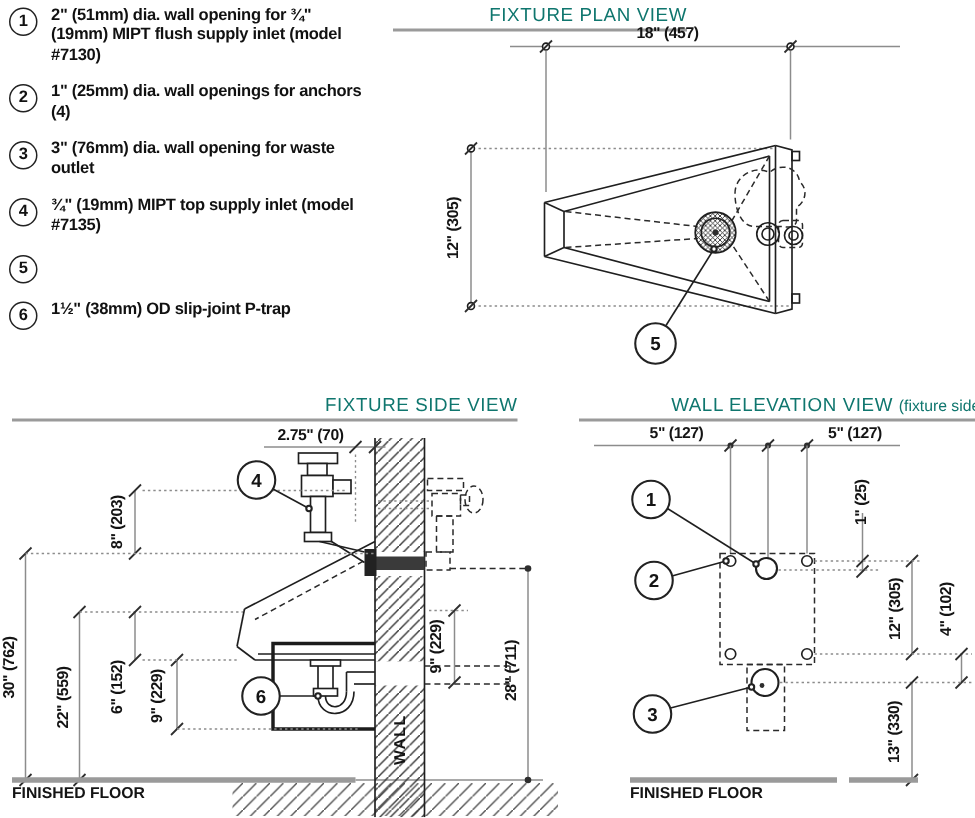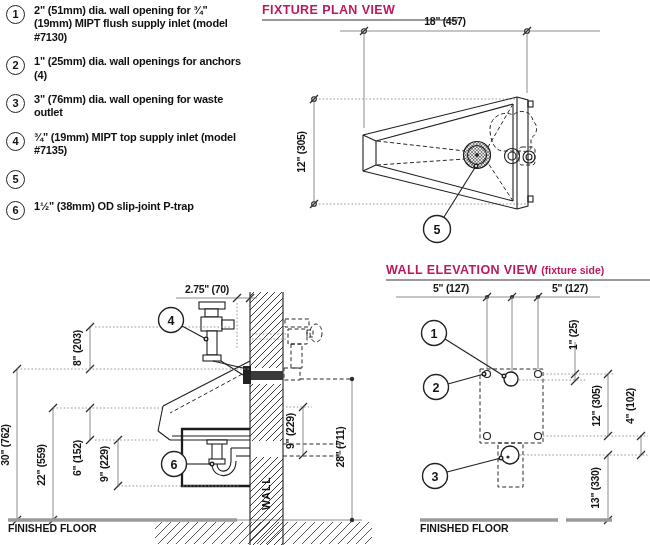--- a/index.html
+++ b/index.html
@@ -1,21 +1,21 @@
 <!DOCTYPE html>
 <html><head>
 <meta charset="utf-8">
 <style>
   html,body{margin:0;padding:0;background:#fff;}
   #page{position:relative;width:650px;height:545px;background:#fff;overflow:hidden;
         font-family:"Liberation Sans",sans-serif;color:#111;}
   #drawing{position:absolute;left:0;top:0;}
   
-  .vtitle{position:absolute;font-size:12.5px;font-weight:bold;letter-spacing:.4px;
-          color:#be185d;border-bottom:2px solid #9a9a9a;padding-bottom:2px;white-space:nowrap;}
+  .vtitle{position:absolute;font-size:12.5px;font-weight:normal;letter-spacing:.4px;
+          color:#0f766e;border-bottom:2px solid #9a9a9a;padding-bottom:2px;white-space:nowrap;text-align:right;}
   .vtitle .suffix{font-size:10.5px;letter-spacing:0;}
   
   #legend{position:absolute;left:6px;top:4px;width:252px;}
   .leg-item{display:flex;align-items:flex-start;gap:9px;margin-bottom:11px;}
   .leg-num{flex:0 0 auto;width:17px;height:17px;border:1.7px solid #222;border-radius:50%;
            font-size:11px;font-weight:bold;line-height:17px;text-align:center;margin-top:1px;}
   .leg-txt{font-size:11px;font-weight:bold;line-height:1.22;letter-spacing:-.2px;width:214px;}
   
   .ln{stroke:#1f1f1f;stroke-width:1.1;fill:none;}
   .lnf{stroke:#1f1f1f;stroke-width:1.1;fill:#fff;}
@@ -58,20 +58,23 @@
     </div>
     <div class="leg-item">
       <div class="leg-num">6</div>
       <div class="leg-txt">1½" (38mm) OD slip-joint P-trap</div>
     </div>
   </div>
 
   <div class="vtitle" style="left:262px;top:3px;width:196px;">
     <span>FIXTURE PLAN VIEW</span>
   </div>
+  <div class="vtitle" style="left:8px;top:263px;width:337px;">
+    <span>FIXTURE SIDE VIEW</span>
+  </div>
   <div class="vtitle" style="left:386px;top:263px;width:271px;">
     <span>WALL ELEVATION VIEW</span>
     <span class="suffix">(fixture side)</span>
   </div>
 
   <svg id="drawing" width="650" height="545" viewBox="0 0 650 545">
     <defs>
       <pattern id="wh" width="7" height="7" patternUnits="userSpaceOnUse">
         <path d="M0,7 L7,0" stroke="#3a3a3a" stroke-width="1"></path>
       </pattern>

